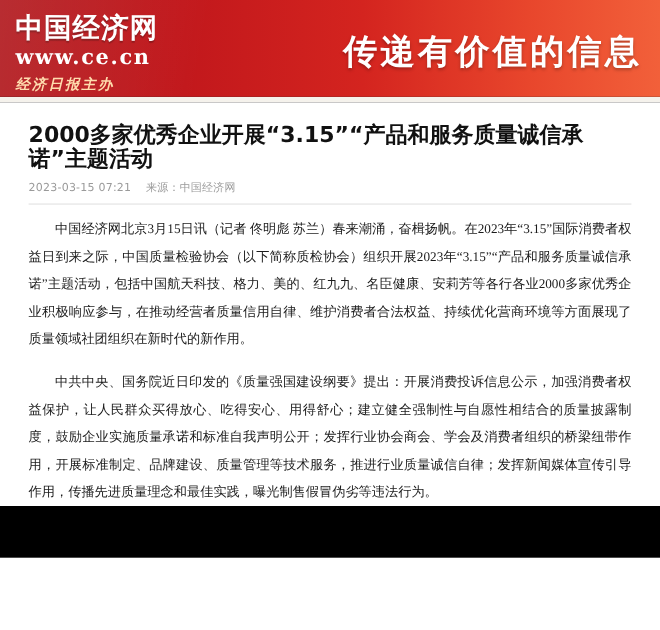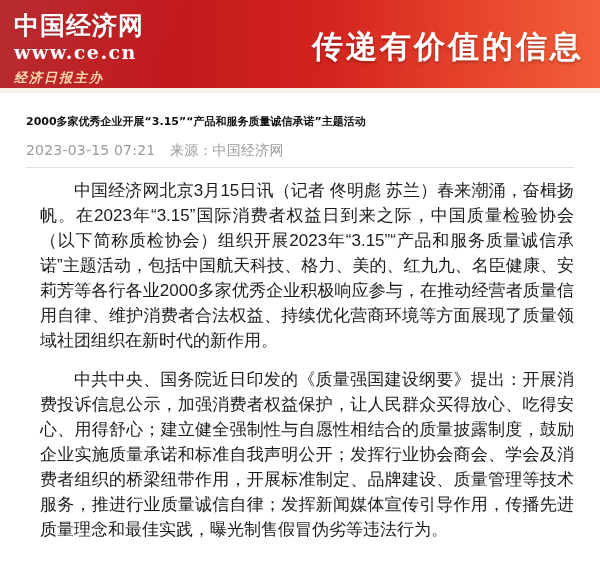--- a/index.html
+++ b/index.html
@@ -93,54 +93,54 @@
   
   .article {
     box-sizing: border-box;
     width: 600px;
     padding: 14px 26px 0 26px;
     background: #ffffff;
   }
   .headline {
     font-family: "DejaVu Sans", sans-serif;
     font-weight: bold;
-    font-size: 11px;
+    font-size: 20px;
     line-height: 22px;
     color: #111111;
     letter-spacing: 0px;
     margin: 4px 0 0 0;
   }
   .meta {
     margin-top: 9px;
     font-family: "DejaVu Sans", sans-serif;
-    font-size: 14px;
+    font-size: 10px;
     color: #9a9a9a;
     letter-spacing: 0.2px;
   }
   .meta .src {
     margin-left: 10px;
   }
   .rule {
     margin-top: 7px;
     width: 100%;
     height: 1px;
     background: #e2e2e2;
   }
   .body {
     margin-top: 10px;
   }
   .para {
-    font-family: Liberation Sans, sans-serif;
-    font-size: 17px;
+    font-family: Liberation Serif, serif;
+    font-size: 12px;
     line-height: 25px;
     color: #1b1b1b;
     text-align: justify;
     text-justify: inter-ideograph;
     text-indent: 2em;
-    margin: 0 0 14px 14px;
+    margin: 0 0 14px 0;
   }
 </style>
 </head>
 <body>
 
 <div class="page">
 
   <div class="banner">
     <div class="banner-left">
       <div class="logo-cn">中国经济网</div>

